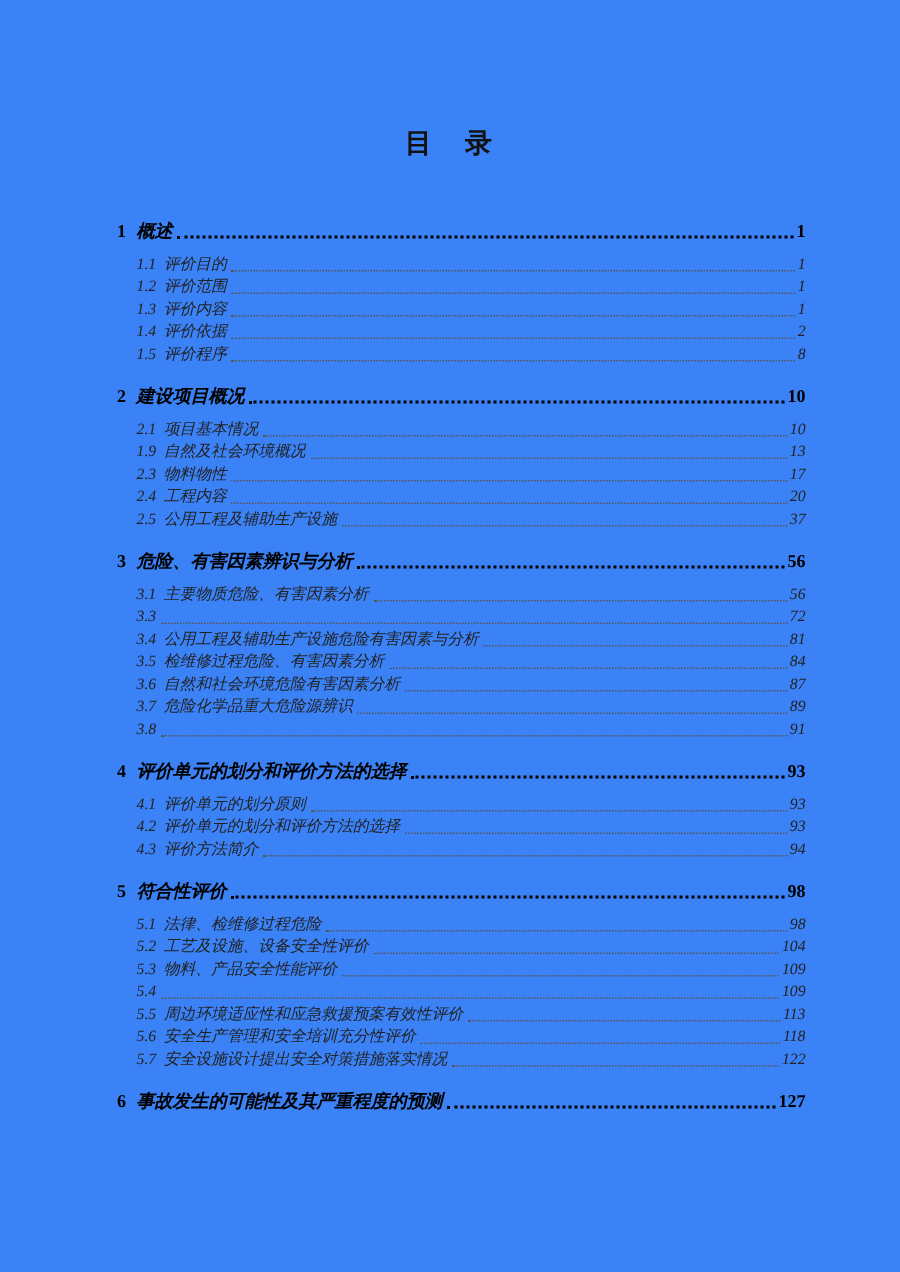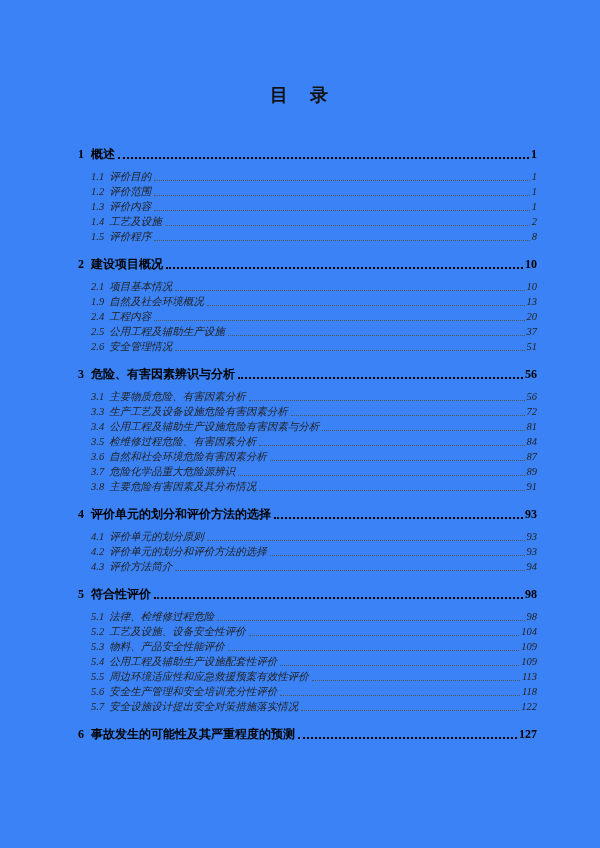--- a/index.html
+++ b/index.html
@@ -51,21 +51,21 @@
   }
   .row.item {
     font-size: 10.5px;
     line-height: 15px;
     padding-left: 13px;
     color: #222;
     font-style: italic;
   }
   .num { flex: 0 0 auto; }
   .title { flex: 0 0 auto; }
-  .chapter .title { margin-left: 7px; }
+  .chapter .title { margin-left: 7px; font-style: italic; }
   .item .title { margin-left: 5px; }
   .leader {
     flex: 1 1 auto;
     border-bottom: 1px dotted #555;
     margin: 0 2px 3px 3px;
     min-width: 10px;
   }
   .chapter .leader {
     border-bottom: 2px dotted #000;
     margin-bottom: 3px;
@@ -102,21 +102,21 @@
         <span class="pagenum">1</span>
       </div>
       <div class="row item">
         <span class="num">1.3</span>
         <span class="title">评价内容</span>
         <span class="leader"></span>
         <span class="pagenum">1</span>
       </div>
       <div class="row item">
         <span class="num">1.4</span>
-        <span class="title">工艺及设施</span>
+        <span class="title">评价依据</span>
         <span class="leader"></span>
         <span class="pagenum">2</span>
       </div>
       <div class="row item">
         <span class="num">1.5</span>
         <span class="title">评价程序</span>
         <span class="leader"></span>
         <span class="pagenum">8</span>
       </div>
       <div class="row chapter">
@@ -131,52 +131,51 @@
         <span class="leader"></span>
         <span class="pagenum">10</span>
       </div>
       <div class="row item">
         <span class="num">1.9</span>
         <span class="title">自然及社会环境概况</span>
         <span class="leader"></span>
         <span class="pagenum">13</span>
       </div>
       <div class="row item">
+        <span class="num">2.3</span>
+        <span class="title">物料物性</span>
+        <span class="leader"></span>
+        <span class="pagenum">17</span>
+      </div>
+      <div class="row item">
         <span class="num">2.4</span>
         <span class="title">工程内容</span>
         <span class="leader"></span>
         <span class="pagenum">20</span>
       </div>
       <div class="row item">
         <span class="num">2.5</span>
         <span class="title">公用工程及辅助生产设施</span>
         <span class="leader"></span>
         <span class="pagenum">37</span>
       </div>
-      <div class="row item">
-        <span class="num">2.6</span>
-        <span class="title">安全管理情况</span>
-        <span class="leader"></span>
-        <span class="pagenum">51</span>
-      </div>
       <div class="row chapter">
         <span class="num">3</span>
         <span class="title">危险、有害因素辨识与分析</span>
         <span class="leader"></span>
         <span class="pagenum">56</span>
       </div>
       <div class="row item">
         <span class="num">3.1</span>
         <span class="title">主要物质危险、有害因素分析</span>
         <span class="leader"></span>
         <span class="pagenum">56</span>
       </div>
       <div class="row item">
         <span class="num">3.3</span>
-        <span class="title">生产工艺及设备设施危险有害因素分析</span>
         <span class="leader"></span>
         <span class="pagenum">72</span>
       </div>
       <div class="row item">
         <span class="num">3.4</span>
         <span class="title">公用工程及辅助生产设施危险有害因素与分析</span>
         <span class="leader"></span>
         <span class="pagenum">81</span>
       </div>
       <div class="row item">
@@ -192,21 +191,20 @@
         <span class="pagenum">87</span>
       </div>
       <div class="row item">
         <span class="num">3.7</span>
         <span class="title">危险化学品重大危险源辨识</span>
         <span class="leader"></span>
         <span class="pagenum">89</span>
       </div>
       <div class="row item">
         <span class="num">3.8</span>
-        <span class="title">主要危险有害因素及其分布情况</span>
         <span class="leader"></span>
         <span class="pagenum">91</span>
       </div>
       <div class="row chapter">
         <span class="num">4</span>
         <span class="title">评价单元的划分和评价方法的选择</span>
         <span class="leader"></span>
         <span class="pagenum">93</span>
       </div>
       <div class="row item">
@@ -246,21 +244,20 @@
         <span class="pagenum">104</span>
       </div>
       <div class="row item">
         <span class="num">5.3</span>
         <span class="title">物料、产品安全性能评价</span>
         <span class="leader"></span>
         <span class="pagenum">109</span>
       </div>
       <div class="row item">
         <span class="num">5.4</span>
-        <span class="title">公用工程及辅助生产设施配套性评价</span>
         <span class="leader"></span>
         <span class="pagenum">109</span>
       </div>
       <div class="row item">
         <span class="num">5.5</span>
         <span class="title">周边环境适应性和应急救援预案有效性评价</span>
         <span class="leader"></span>
         <span class="pagenum">113</span>
       </div>
       <div class="row item">

